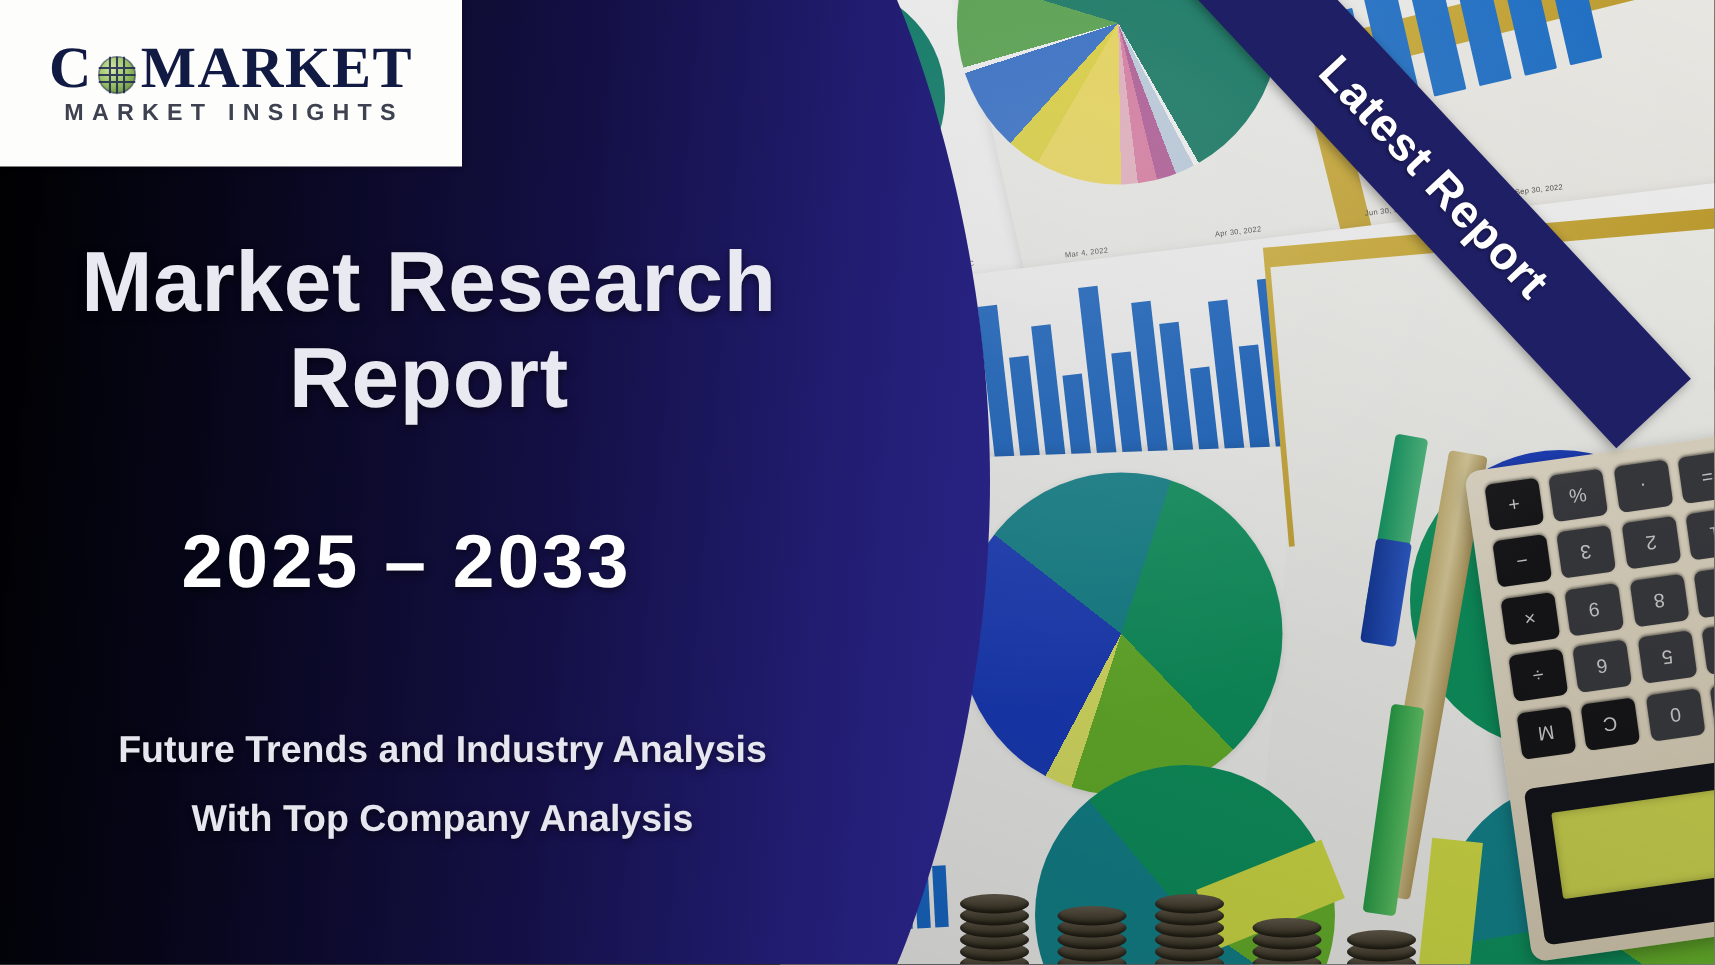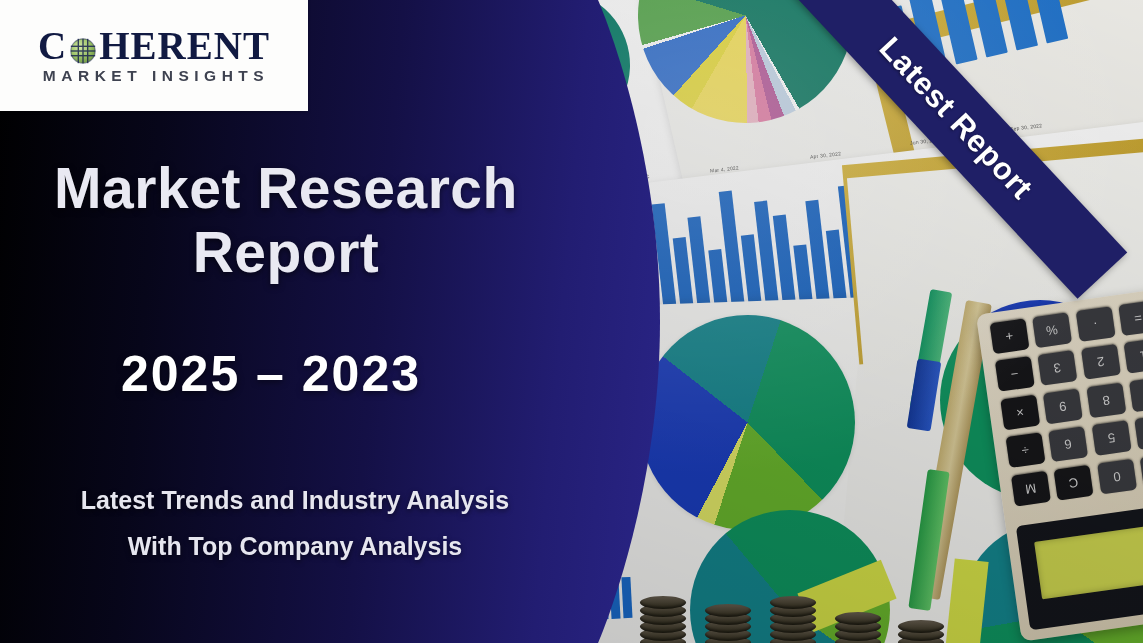--- a/index.html
+++ b/index.html
@@ -357,31 +357,31 @@
             <path d="M3 11 H29"></path>
               <path d="M3 16 H29"></path>
               <path d="M3 21 H29"></path>
             <path d="M11 3 V29"></path>
               <path d="M16 3 V29"></path>
               <path d="M21 3 V29"></path>
           </g>
           <circle cx="16" cy="16" r="13" fill="none" stroke="#1b2550" stroke-width="1.2" opacity="0.5"></circle>
         </svg>
       </span>
-      <span>HERENT</span>
+      <span>MARKET</span>
     </div>
     <div id="logo-sub">MARKET INSIGHTS</div>
   </div>
 
   <div id="headline">Market Research Report</div>
 
-  <div id="years">2025 – 2023</div>
+  <div id="years">2025 – 2033</div>
 
   <div id="sub">
-    <div>Latest Trends and Industry Analysis</div>
+    <div>Future Trends and Industry Analysis</div>
     <div>With Top Company Analysis</div>
   </div>
 
   <div id="ribbon">
     <span>Latest Report</span>
   </div>
 
 </div>
 
 </body></html>

